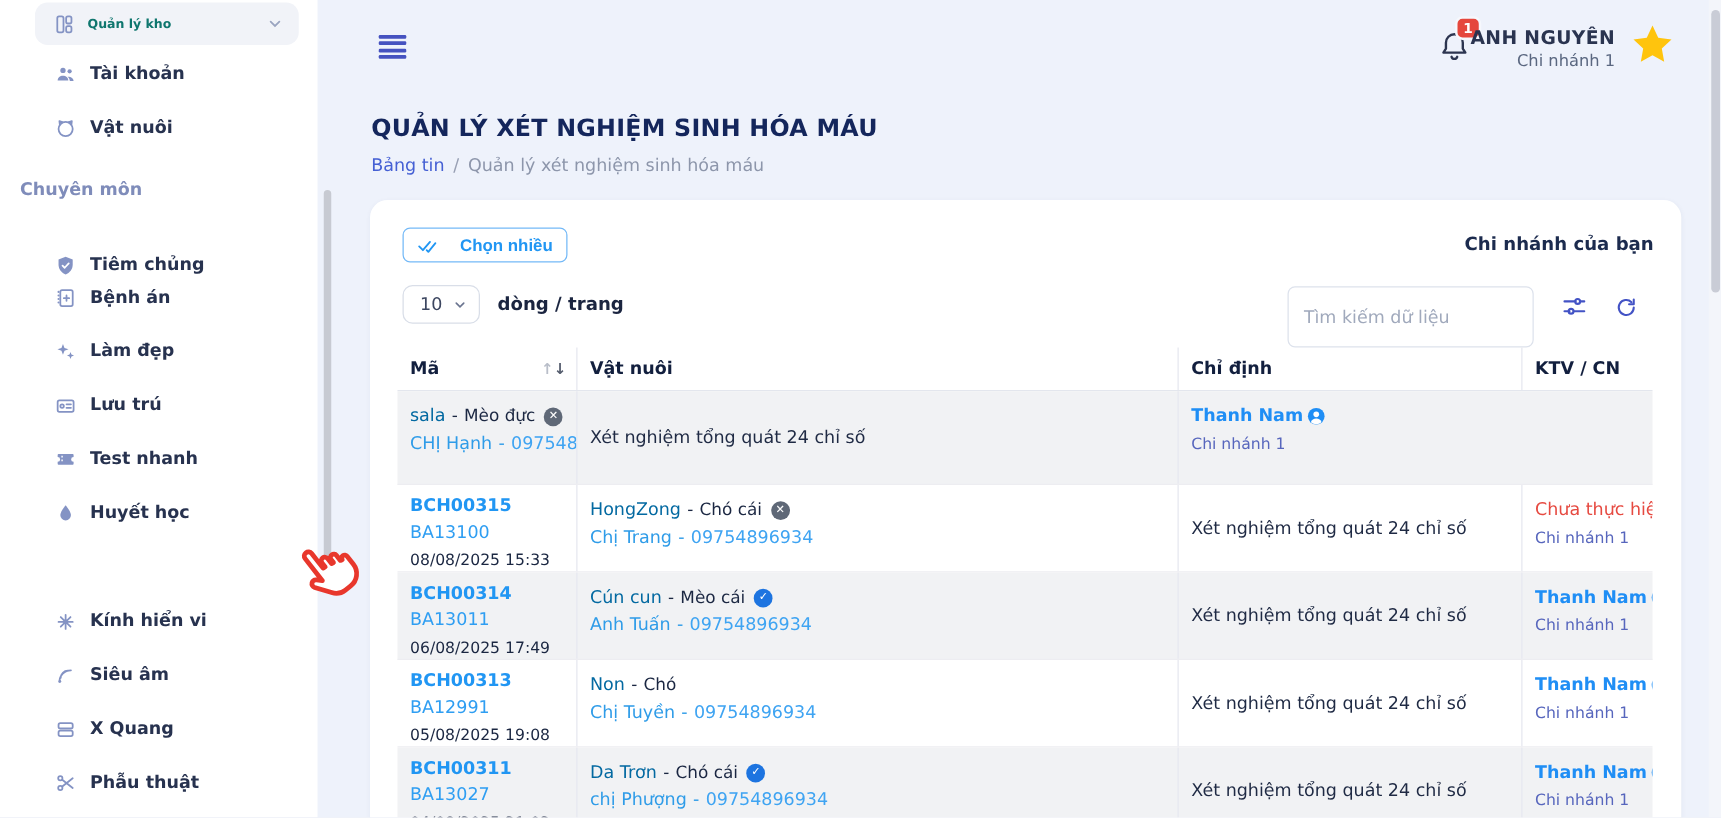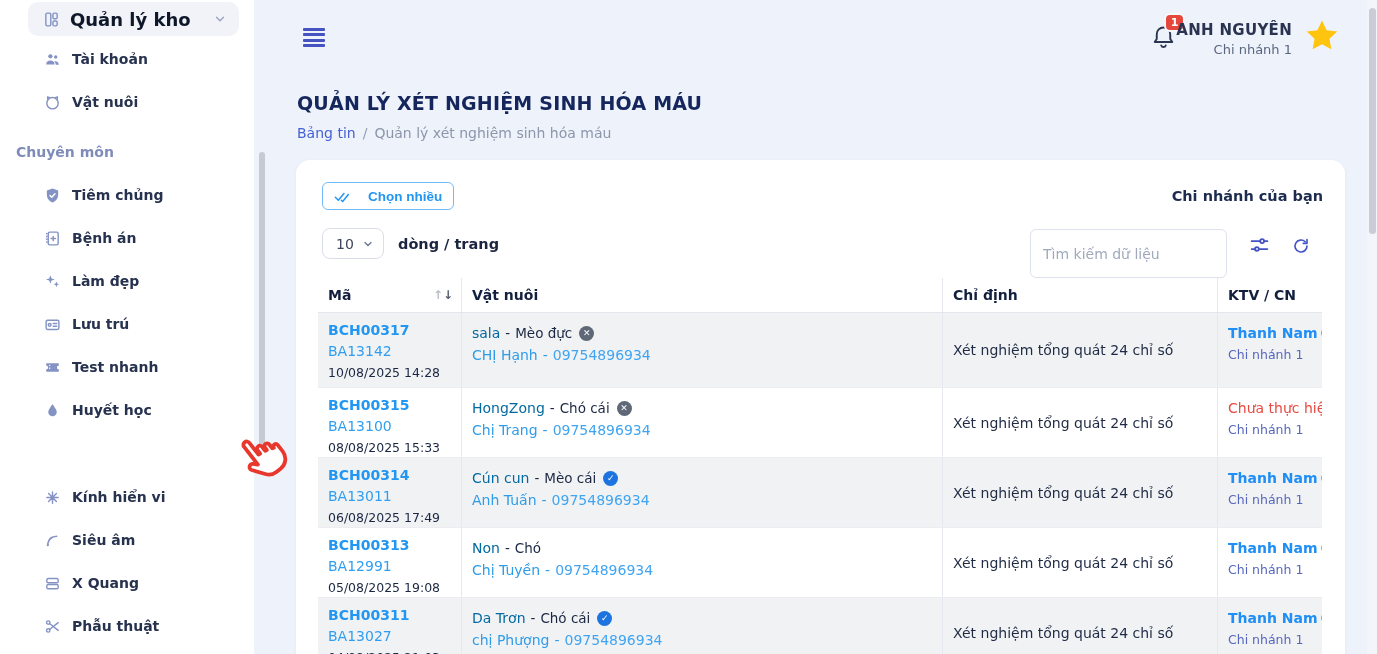--- a/index.html
+++ b/index.html
@@ -9,21 +9,21 @@
     background:#eef2fb; font-family:"DejaVu Sans","Liberation Sans",sans-serif;
     color:#222c4e;
   }
   
   .sidebar { position:absolute; left:0; top:0; width:254px; height:654px; background:#ffffff; }
   .side-pill {
     position:absolute; left:28px; top:2px; width:211px; height:34px;
     background:#f1f3f8; border-radius:10px; display:flex; align-items:center;
     padding:0 12px 0 15px; cursor:pointer;
   }
-  .side-pill .lbl { font-size:18px; font-weight:700; color:#0f172a; margin-left:10px; }
+  .side-pill .lbl { font-size:10px; font-weight:700; color:#0f766e; margin-left:10px; }
   .side-pill .chev { margin-left:auto; color:#9aa4c0; display:flex; }
   .side-item {
     position:absolute; left:44px; height:26px; display:flex; align-items:center;
     gap:11px; font-size:14px; font-weight:600; color:#27324f; cursor:pointer; white-space:nowrap;
   }
   .side-item .ic { color:#8493c4; display:flex; width:17px; height:17px; }
   .side-section {
     position:absolute; left:16px; top:144px; font-size:14px; font-weight:600; color:#7f8cba;
   }
   .side-active {
@@ -161,21 +161,21 @@
         <svg width="17" height="17" viewBox="0 0 24 24" fill="none" stroke="currentColor" stroke-width="2">
             <circle cx="12" cy="13" r="8"></circle>
             <path d="M5.5 8.5 5 4l4 1.5M18.5 8.5 19 4l-4 1.5" stroke-linejoin="round"></path>
           </svg>
       </span>
       <span>Vật nuôi</span>
     </div>
 
     <div class="side-section">Chuyên môn</div>
 
-    <div class="side-item" style="top:182px;">
+    <div class="side-item" style="top:199px;">
       <span class="ic">
         <svg width="17" height="17" viewBox="0 0 24 24">
             <path fill="currentColor" d="M12 2l8 3v6c0 5-3.4 9.2-8 11-4.6-1.8-8-6-8-11V5z"></path>
             <path d="M8.5 12l2.4 2.4 4.6-5" fill="none" stroke="#fff" stroke-width="2" stroke-linecap="round" stroke-linejoin="round"></path>
           </svg>
       </span>
       <span>Tiêm chủng</span>
     </div>
 
     <div class="side-item" style="top:225px;">
@@ -358,25 +358,20 @@
           </div>
         <div class="cell">
             <span>Chỉ định</span>
           </div>
         <div class="cell">
             <span>KTV / CN</span>
           </div>
       </div>
 
       <div class="trow tr alt first">
-        <div class="cell cell-code">
-          <span class="code-link">BCH00317</span>
-          <span class="rec-link">BA13142</span>
-          <span class="date-txt">10/08/2025 14:28</span>
-        </div>
         <div class="cell cell-pet">
           <div class="pet-line">
             <span class="pet-name">sala</span>
             <span>-</span>
             <span>Mèo đực</span>
             <span class="badge x">✕</span>
           </div>
           <div class="owner-line">
             <span class="owner">CHỊ Hạnh</span>
             <span style="color:#2f9ce8;">-</span>

